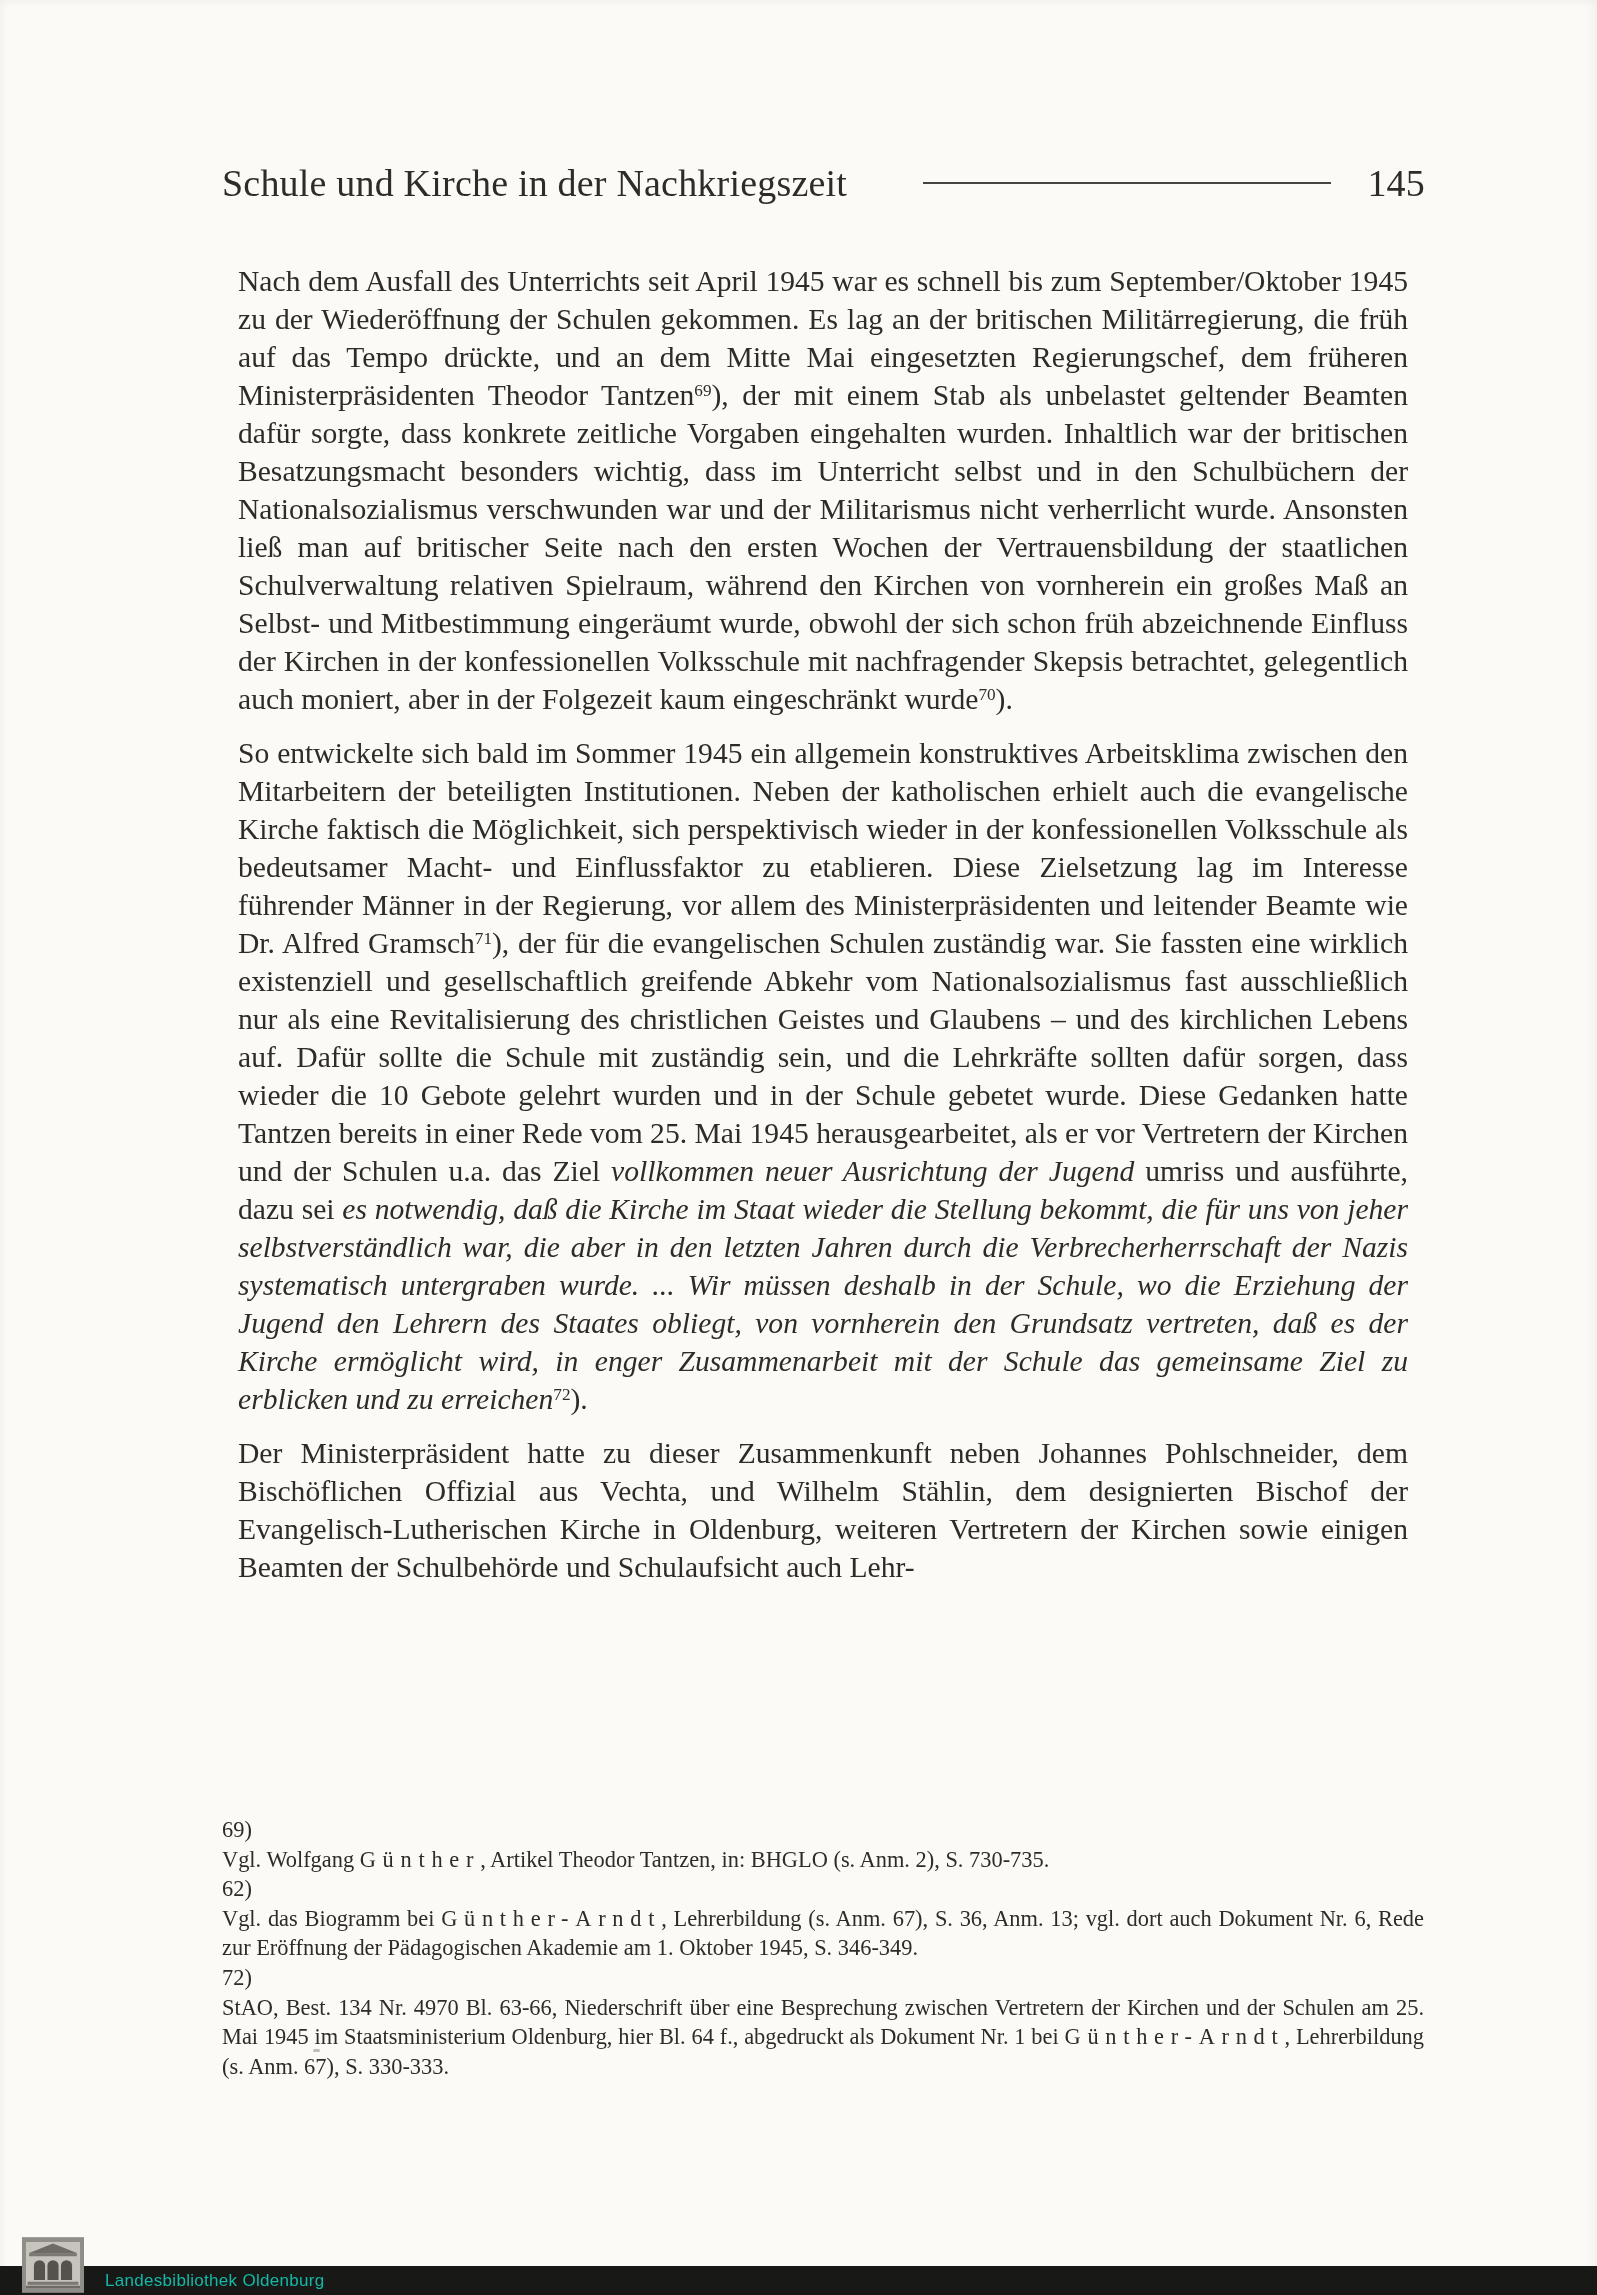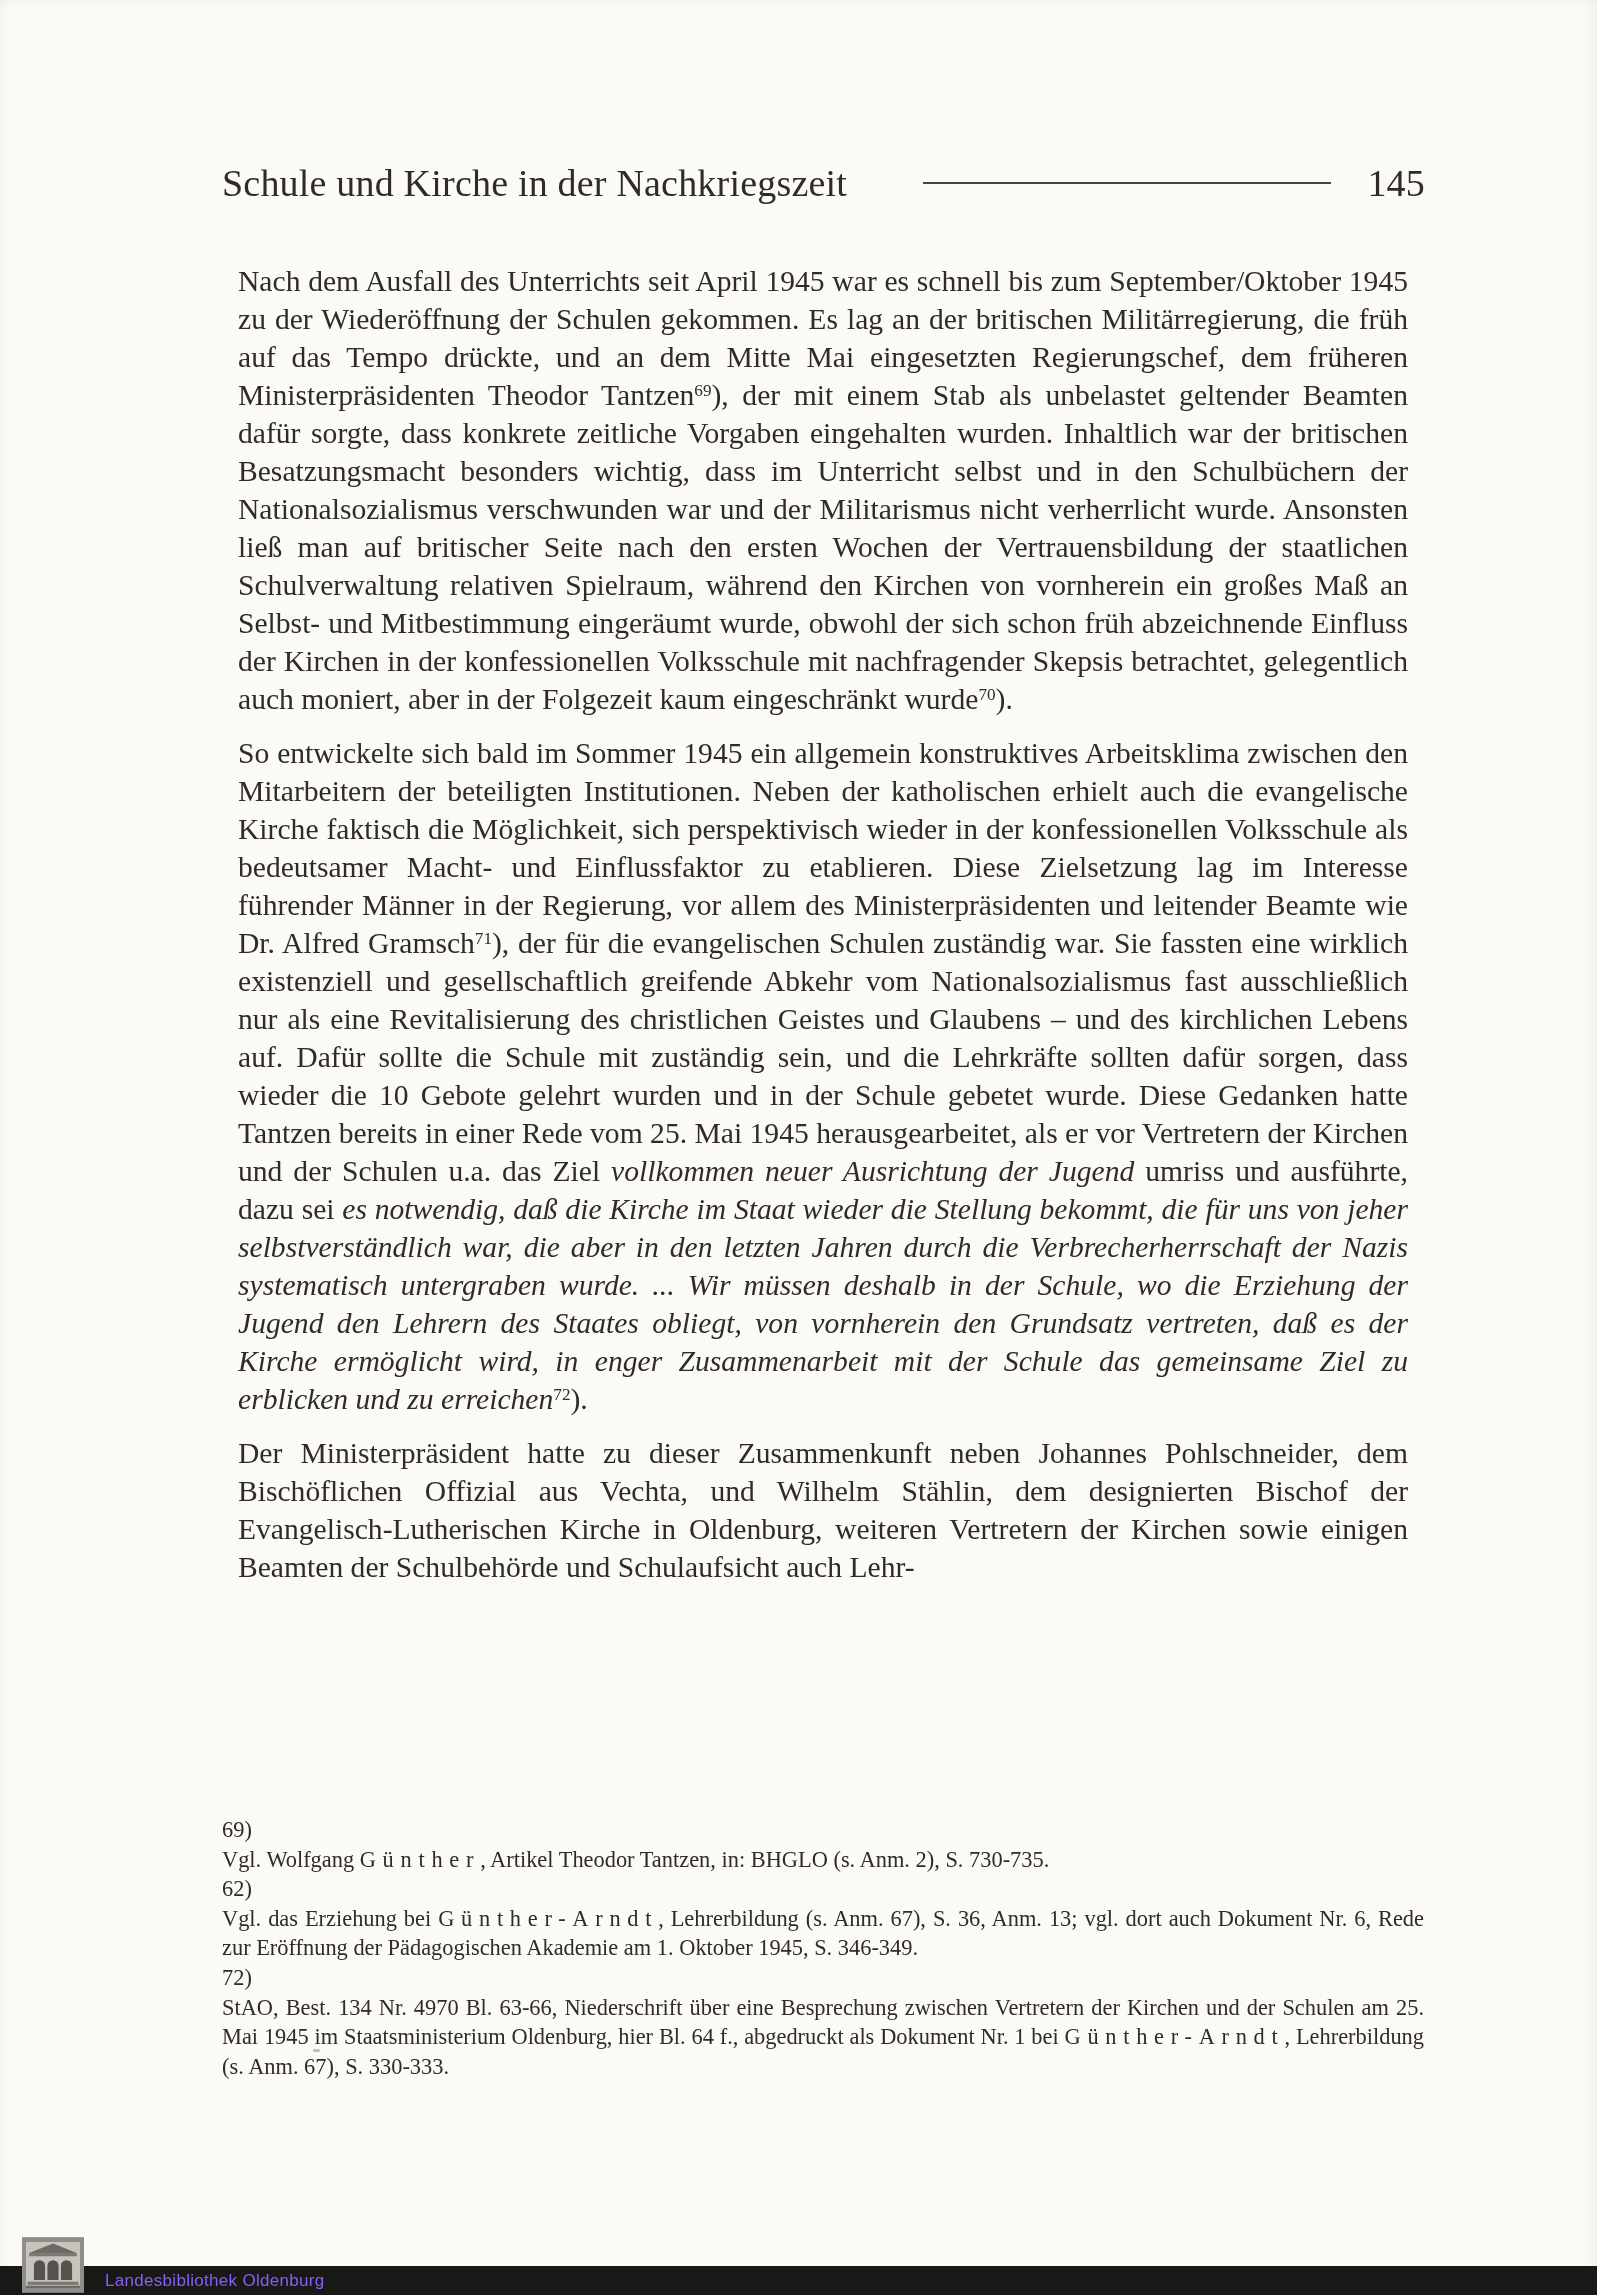--- a/index.html
+++ b/index.html
@@ -93,21 +93,21 @@
     position: absolute;
     left: 0;
     right: 0;
     bottom: 0;
     height: 29px;
     background: #181817;
     display: flex;
     align-items: center;
   }
   .footer-label {
-    color: #8b5cf6;
+    color: #14b8a6;
     font-family: "Liberation Sans", sans-serif;
     font-size: 17px;
     margin-left: 105px;
     letter-spacing: 0.3px;
     text-align: right;
   }
   .library-logo {
     position: absolute;
     left: 22.4px;
     bottom: 2.4px;
@@ -134,21 +134,21 @@
       <p class="para"><span>Der Ministerpräsident hatte zu dieser Zusammenkunft neben Johannes Pohlschneider, dem Bischöflichen Offizial aus Vechta, und Wilhelm Stählin, dem designierten Bischof der Evangelisch-Lutherischen Kirche in Oldenburg, weiteren Vertretern der Kirchen sowie einigen Beamten der Schulbehörde und Schulaufsicht auch Lehr-</span></p>
     </main>
 
   <section class="footnotes" id="footnotes">
       <div class="footnote">
         <span class="fn-num">69)</span>
         <span class="fn-text"><span>Vgl. Wolfgang </span><span class="sperr">Günther</span><span>, Artikel Theodor Tantzen, in: BHGLO (s. Anm. 2), S. 730-735.</span></span>
       </div>
       <div class="footnote">
         <span class="fn-num">62)</span>
-        <span class="fn-text"><span>Vgl. das Erziehung bei </span><span class="sperr">Günther-Arndt</span><span>, Lehrerbildung (s. Anm. 67), S. 36, Anm. 13; vgl. dort auch Dokument Nr. 6, Rede zur Eröffnung der Pädagogischen Akademie am 1. Oktober 1945, S. 346-349.</span></span>
+        <span class="fn-text"><span>Vgl. das Biogramm bei </span><span class="sperr">Günther-Arndt</span><span>, Lehrerbildung (s. Anm. 67), S. 36, Anm. 13; vgl. dort auch Dokument Nr. 6, Rede zur Eröffnung der Pädagogischen Akademie am 1. Oktober 1945, S. 346-349.</span></span>
       </div>
       <div class="footnote">
         <span class="fn-num">72)</span>
         <span class="fn-text"><span>StAO, Best. 134 Nr. 4970 Bl. 63-66, Niederschrift über eine Besprechung zwischen Vertretern der Kirchen und der Schulen am 25. Mai 1945 im Staatsministerium Oldenburg, hier Bl. 64 f., abgedruckt als Dokument Nr. 1 bei </span><span class="sperr">Günther-Arndt</span><span>, Lehrerbildung (s. Anm. 67), S. 330-333.</span></span>
       </div>
     </section>
 
   <div class="stray-mark"></div>
 
   <footer class="footer-bar">

